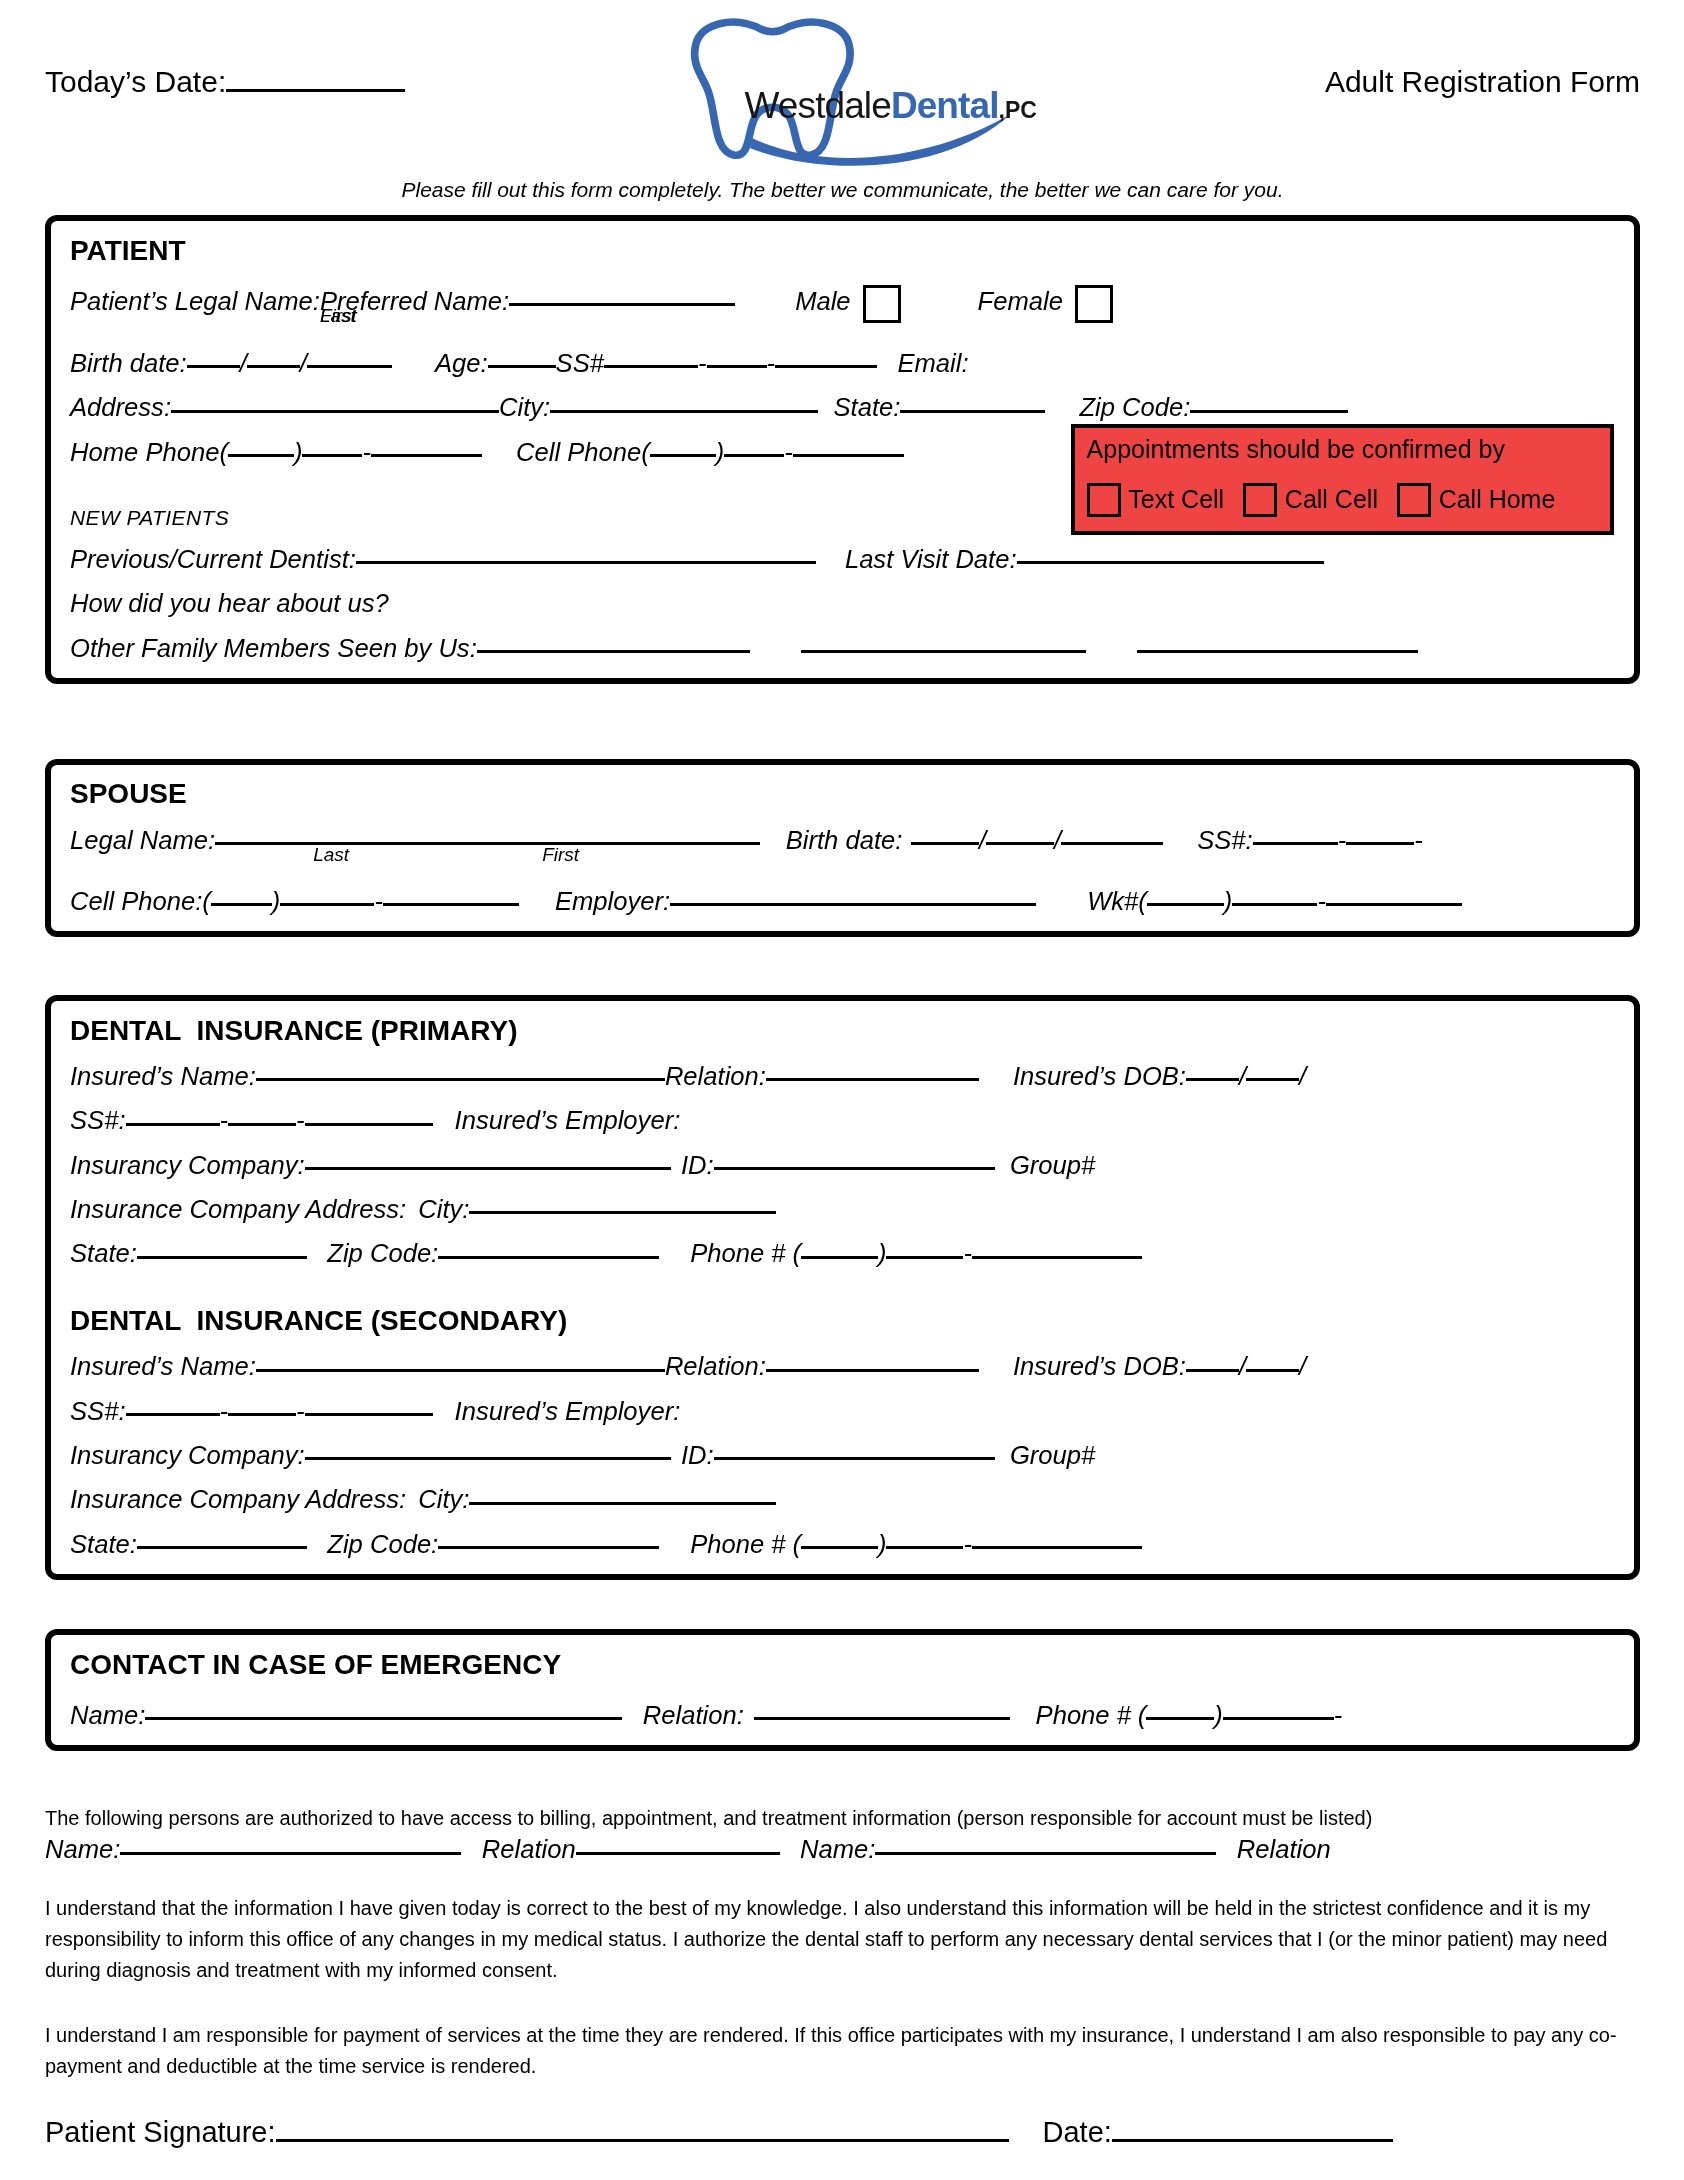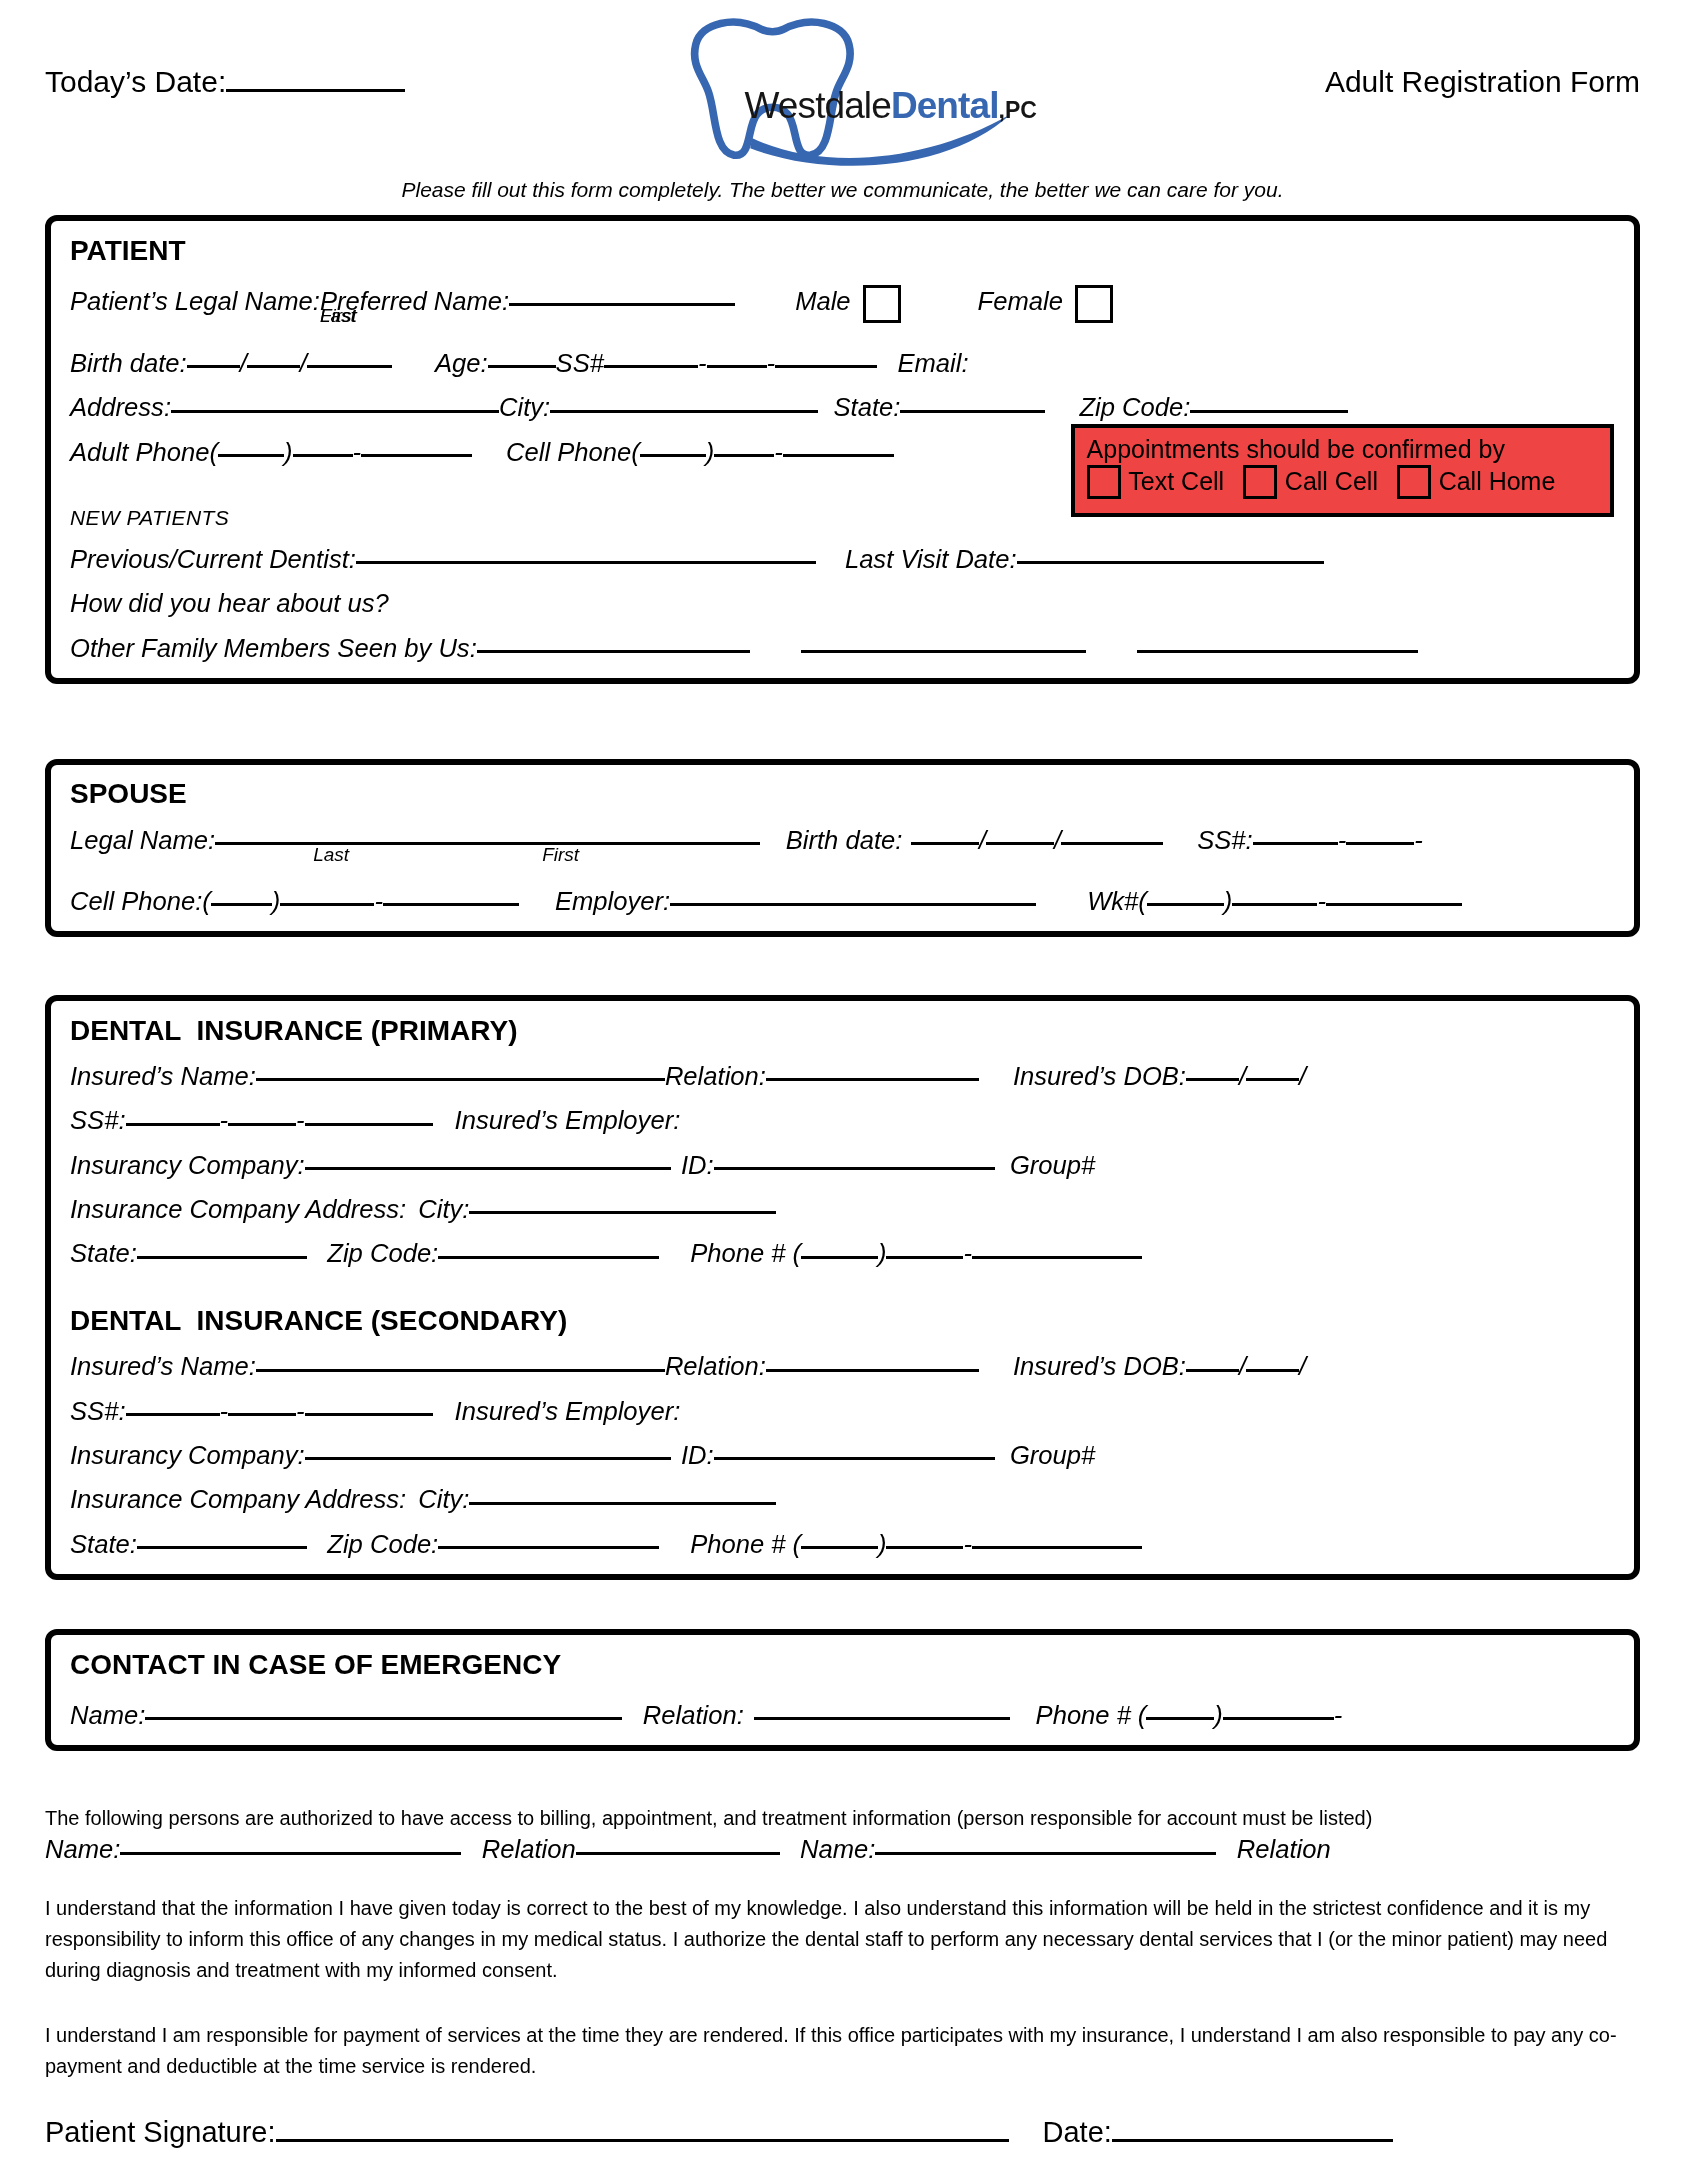--- a/index.html
+++ b/index.html
@@ -28,21 +28,21 @@
   .row > span { flex:0 0 auto; }
   .bl { display:inline-block; border-bottom:3.4px solid #000; height:6.8px; }
   .grow { flex:1 1 auto; }
   .rel { position:relative; }
   .hint { position:absolute; top:8.5px; font-size:19px; color:#000; }
   .cb { width:32px; height:32px; border:3.4px solid #000; background:#fff; display:inline-block; align-self:center; position:relative; top:3.4px; }
 
   
   .appt { position:absolute; right:20.4px; top:203px; width:511px; border:4.3px solid #000; padding:6.8px 12px 13.6px 12px; background:#ef4444; }
   .appt-title { font-size:25px; }
-  .appt-opts { display:flex; align-items:center; margin-top:1px; font-size:25px; }
+  .appt-opts { display:flex; align-items:center; margin-top:19px; font-size:25px; }
   .cb-s { width:28px; height:28px; border:3.4px solid #000; display:inline-block; margin-right:7.7px; flex:0 0 auto; }
   .appt-opt-label { margin-right:19px; }
 
   .newpat { font-style:italic; font-size:21px; margin-top:39px; letter-spacing:0.4px; }
 
   .gap-patient-spouse { height:75px; }
   .gap-spouse-ins { height:58px; }
   .gap-ins-emer { height:49px; }
 
   .auth-intro { font-size:20px; margin-top:56px; }
@@ -115,21 +115,21 @@
     <span class="bl" style="width:328px"></span>
     <span>City:</span>
     <span class="bl" style="width:268px"></span>
     <span style="margin-left:15.3px">State:</span>
     <span class="bl" style="width:145px"></span>
     <span style="margin-left:34px">Zip Code:</span>
     <span class="bl" style="width:158px"></span>
   </div>
 
   <div class="row">
-    <span>Adult Phone</span>
+    <span>Home Phone</span>
     <span>(</span>
     <span class="bl" style="width:66px"></span>
     <span>)</span>
     <span class="bl" style="width:60px"></span>
     <span>-</span>
     <span class="bl" style="width:111px"></span>
     <span style="margin-left:34px">Cell Phone</span>
     <span>(</span>
     <span class="bl" style="width:66px"></span>
     <span>)</span>

